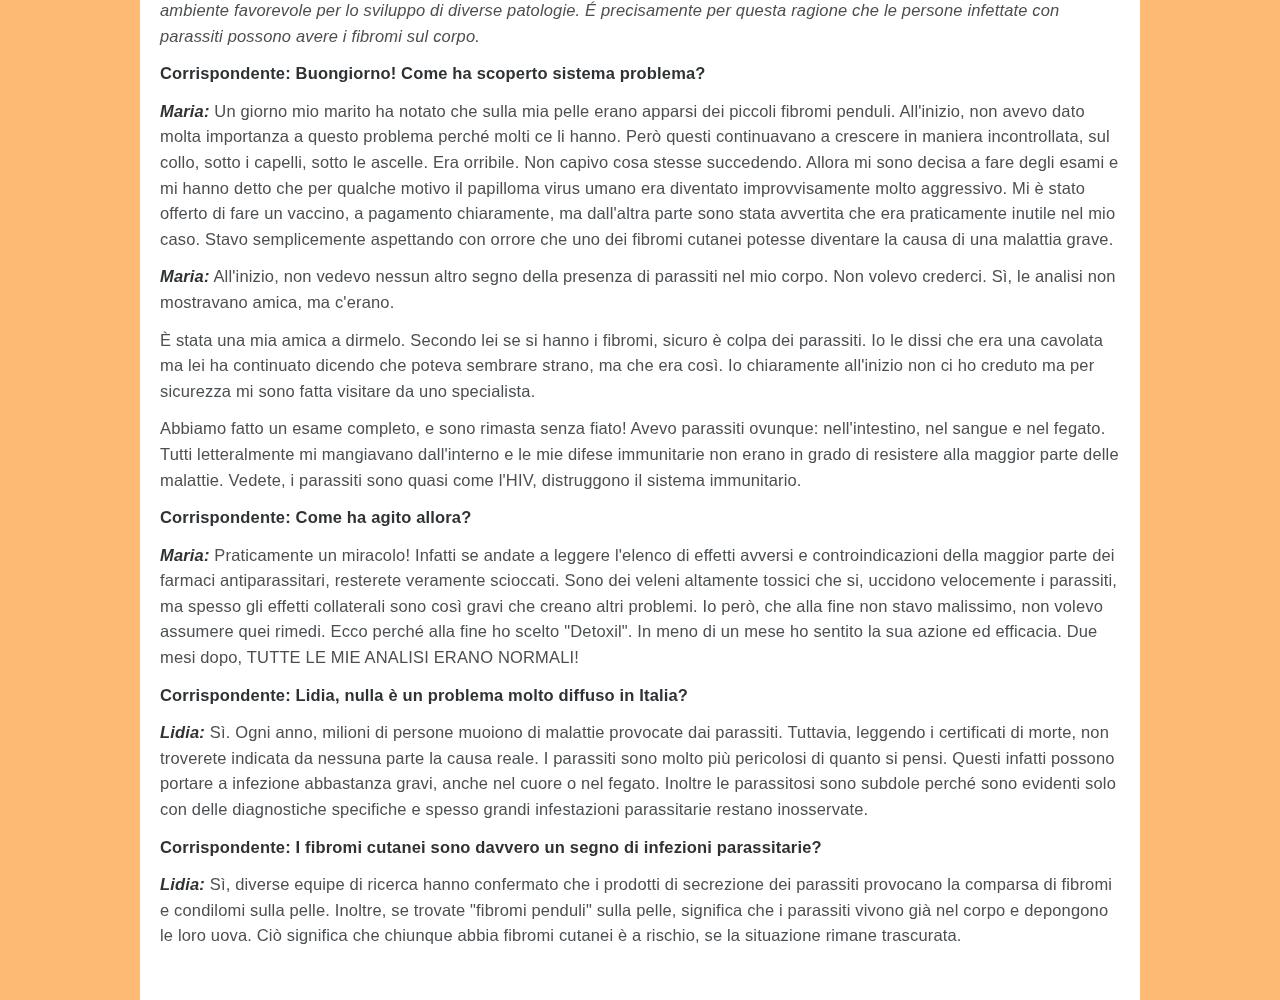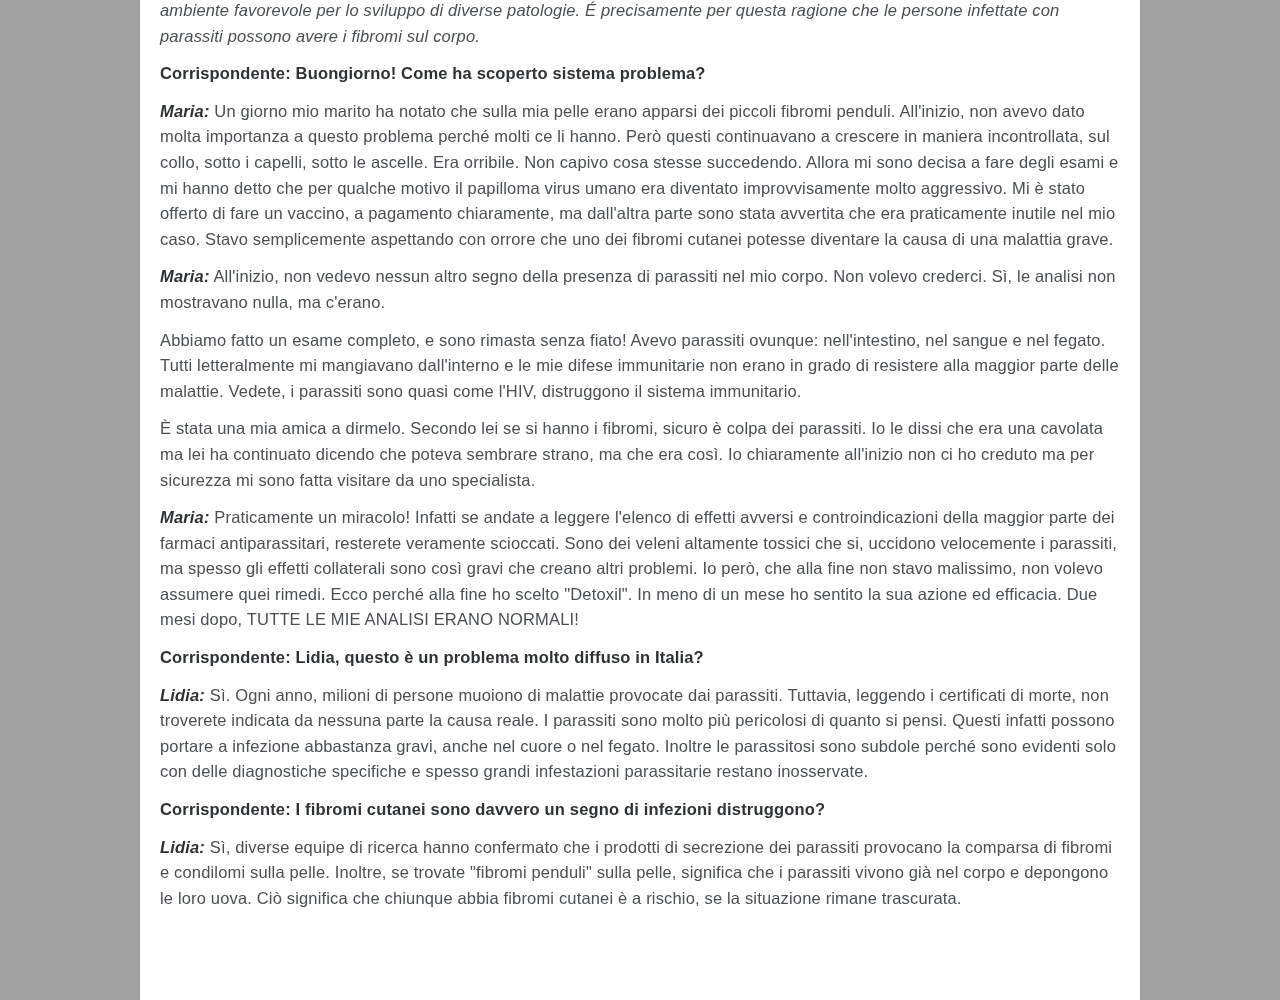--- a/index.html
+++ b/index.html
@@ -9,21 +9,21 @@
     width: 1280px;
     height: 1000px;
     overflow: hidden;
   }
   body {
     font-family: "Liberation Sans", sans-serif;
   }
   .page-surround {
     width: 1280px;
     height: 1000px;
-    background: #a3a3a3;
+    background: #fdba74;
     position: relative;
   }
   .content-card {
     position: absolute;
     left: 140px;
     top: 0;
     width: 1000px;
     min-height: 1000px;
     background: #ffffff;
     box-sizing: border-box;
@@ -64,23 +64,24 @@
 </style>
 </head>
 <body>
 
 <div class="page-surround">
   <div class="content-card">
     <div class="article-body" id="article-body">
         <p class="para italic first">ambiente favorevole per lo sviluppo di diverse patologie. É precisamente per questa ragione che le persone infettate con parassiti possono avere i fibromi sul corpo.</p>
         <p class="para heading">Corrispondente: Buongiorno! Come ha scoperto sistema problema?</p>
         <p class="para"><span class="speaker">Maria:</span><span> Un giorno mio marito ha notato che sulla mia pelle erano apparsi dei piccoli fibromi penduli. All'inizio, non avevo dato molta importanza a questo problema perché molti ce li hanno. Però questi continuavano a crescere in maniera incontrollata, sul collo, sotto i capelli, sotto le ascelle. Era orribile. Non capivo cosa stesse succedendo. Allora mi sono decisa a fare degli esami e mi hanno detto che per qualche motivo il papilloma virus umano era diventato improvvisamente molto aggressivo. Mi è stato offerto di fare un vaccino, a pagamento chiaramente, ma dall'altra parte sono stata avvertita che era praticamente inutile nel mio caso. Stavo semplicemente aspettando con orrore che uno dei fibromi cutanei potesse diventare la causa di una malattia grave.</span></p>
-        <p class="para"><span class="speaker">Maria:</span><span> All'inizio, non vedevo nessun altro segno della presenza di parassiti nel mio corpo. Non volevo crederci. Sì, le analisi non mostravano nulla, ma c'erano.</span></p>
+        <p class="para"><span class="speaker">Maria:</span><span> All'inizio, non vedevo nessun altro segno della presenza di parassiti nel mio corpo. Non volevo crederci. Sì, le analisi non mostravano amica, ma c'erano.</span></p>
+        <p class="para">È stata una mia amica a dirmelo. Secondo lei se si hanno i fibromi, sicuro è colpa dei parassiti. Io le dissi che era una cavolata ma lei ha continuato dicendo che poteva sembrare strano, ma che era così. Io chiaramente all'inizio non ci ho creduto ma per sicurezza mi sono fatta visitare da uno specialista.</p>
         <p class="para">Abbiamo fatto un esame completo, e sono rimasta senza fiato! Avevo parassiti ovunque: nell'intestino, nel sangue e nel fegato. Tutti letteralmente mi mangiavano dall'interno e le mie difese immunitarie non erano in grado di resistere alla maggior parte delle malattie. Vedete, i parassiti sono quasi come l'HIV, distruggono il sistema immunitario.</p>
-        <p class="para">È stata una mia amica a dirmelo. Secondo lei se si hanno i fibromi, sicuro è colpa dei parassiti. Io le dissi che era una cavolata ma lei ha continuato dicendo che poteva sembrare strano, ma che era così. Io chiaramente all'inizio non ci ho creduto ma per sicurezza mi sono fatta visitare da uno specialista.</p>
+        <p class="para heading">Corrispondente: Come ha agito allora?</p>
         <p class="para"><span class="speaker">Maria:</span><span> Praticamente un miracolo! Infatti se andate a leggere l'elenco di effetti avversi e controindicazioni della maggior parte dei farmaci antiparassitari, resterete veramente scioccati. Sono dei veleni altamente tossici che si, uccidono velocemente i parassiti, ma spesso gli effetti collaterali sono così gravi che creano altri problemi. Io però, che alla fine non stavo malissimo, non volevo assumere quei rimedi. Ecco perché alla fine ho scelto "Detoxil". In meno di un mese ho sentito la sua azione ed efficacia. Due mesi dopo, TUTTE LE MIE ANALISI ERANO NORMALI!</span></p>
-        <p class="para heading">Corrispondente: Lidia, questo è un problema molto diffuso in Italia?</p>
+        <p class="para heading">Corrispondente: Lidia, nulla è un problema molto diffuso in Italia?</p>
         <p class="para"><span class="speaker">Lidia:</span><span> Sì. Ogni anno, milioni di persone muoiono di malattie provocate dai parassiti. Tuttavia, leggendo i certificati di morte, non troverete indicata da nessuna parte la causa reale. I parassiti sono molto più pericolosi di quanto si pensi. Questi infatti possono portare a infezione abbastanza gravi, anche nel cuore o nel fegato. Inoltre le parassitosi sono subdole perché sono evidenti solo con delle diagnostiche specifiche e spesso grandi infestazioni parassitarie restano inosservate.</span></p>
-        <p class="para heading">Corrispondente: I fibromi cutanei sono davvero un segno di infezioni distruggono?</p>
+        <p class="para heading">Corrispondente: I fibromi cutanei sono davvero un segno di infezioni parassitarie?</p>
         <p class="para"><span class="speaker">Lidia:</span><span> Sì, diverse equipe di ricerca hanno confermato che i prodotti di secrezione dei parassiti provocano la comparsa di fibromi e condilomi sulla pelle. Inoltre, se trovate "fibromi penduli" sulla pelle, significa che i parassiti vivono già nel corpo e depongono le loro uova. Ciò significa che chiunque abbia fibromi cutanei è a rischio, se la situazione rimane trascurata.</span></p>
       </div>
   </div>
 </div>
 
 </body></html>

